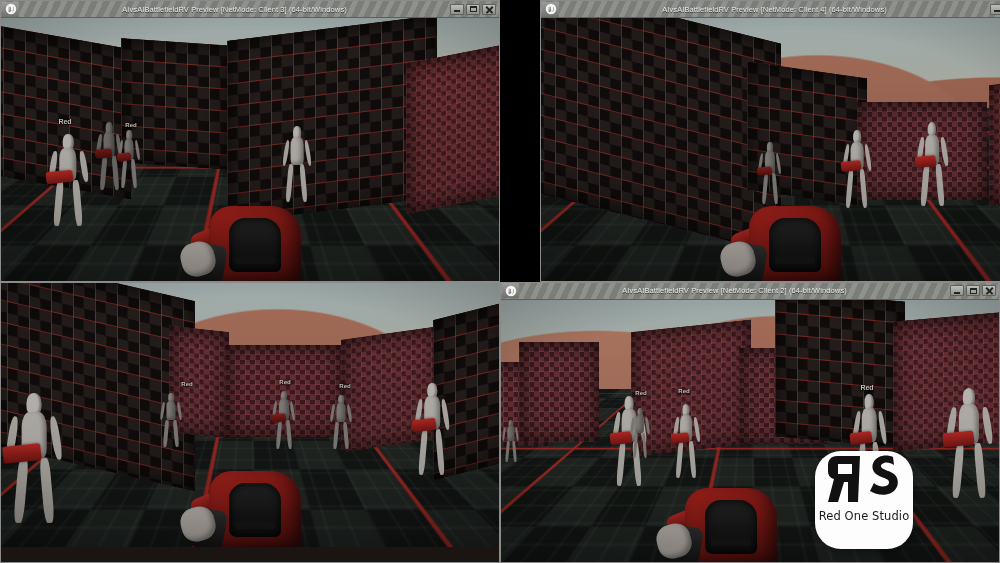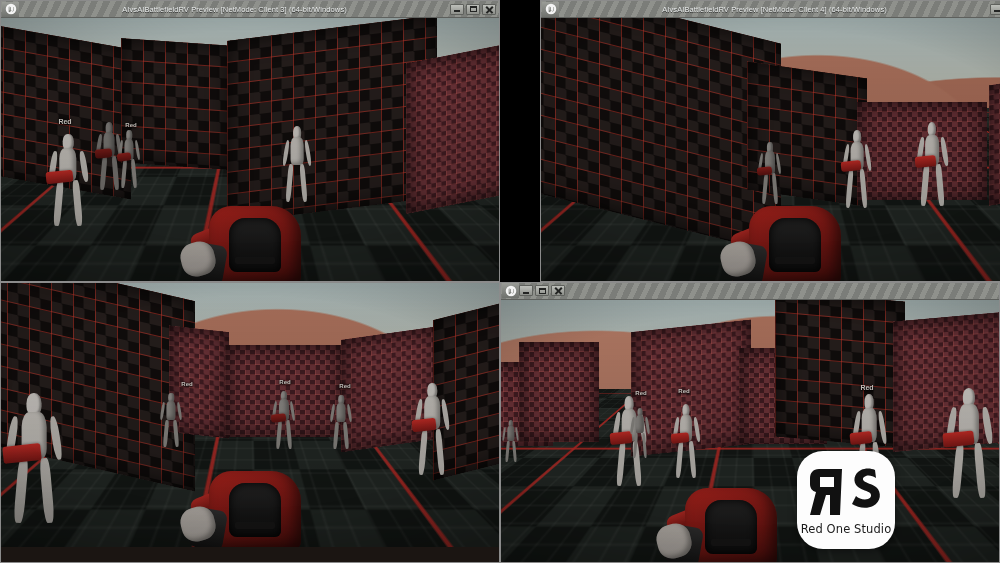--- a/index.html
+++ b/index.html
@@ -146,25 +146,25 @@
              box-shadow:inset -3px -3px 5px rgba(0,0,0,.35); }
 
   
   .tint { position:absolute; inset:0; pointer-events:none;
           background:linear-gradient(180deg, rgba(20,8,4,.16), rgba(10,4,2,.34));
           mix-blend-mode:multiply; }
   .vig  { position:absolute; inset:0; pointer-events:none;
           background:radial-gradient(120% 100% at 50% 45%, transparent 40%, rgba(0,0,0,.55) 100%); }
 
   
-  #watermark { position:absolute; right:30px; bottom:14px; width:98px; height:98px;
+  #watermark { position:absolute; right:12px; bottom:14px; width:98px; height:98px;
                background:#fdfdfd; border-radius:26px;
                box-shadow:0 2px 10px rgba(0,0,0,.45);
                display:flex; flex-direction:column; align-items:center;
-               justify-content:center; gap:2px; }
+               justify-content:flex-start; gap:2px; }
   #watermark .mono { display:flex; align-items:center; justify-content:center;
                      height:56px; }
   #watermark .mono svg { display:block; }
   #watermark .wm-text { font-size:11.5px; color:#1a1a1a; letter-spacing:.1px;
                         font-family:"DejaVu Sans", sans-serif; }
 </style>
 </head>
 <body>
 
 <div id="screen">
@@ -411,20 +411,21 @@
     </div>
   </div>
 
   <div class="win br">
     <div class="titlebar">
       <span class="tb-icon">
         <svg width="12" height="12" viewBox="0 0 24 24">
             <path d="M12 1.5A10.5 10.5 0 1 0 22.5 12 10.5 10.5 0 0 0 12 1.5Zm-4.4 6.2c.6-.9 1.7-1.1 1.7-1.1l-.5.8v6.4c0 .6.5.7.7.5V8.9l2.2-1.2v6.9s1.2-.6 1.9-.2c0 0-3.1 3.5-4.9 3.9-.9.2-1.4-.4-1.4-1.3V9.3c0-.7.1-1.2.3-1.6Zm9.2.4c1 .6 1.4 1.9 1.4 3.3 0 2.7-1.7 5.3-3.9 6.4l1.3-2.2c1-1.2 1.4-2.7 1.4-4.2 0-1.3-.4-2.4-1-3 0 0 .4-.4.8-.3Z" fill="#f4f4f4"></path>
           </svg>
       </span>
+      <span class="tb-title">AIvsAIBattlefieldRV Preview [NetMode: Client 2] (64-bit/Windows)</span>
       <span class="tb-btns">
         <span class="tb-btn min">
             <i></i>
           </span>
         <span class="tb-btn max">
             <i></i>
           </span>
         <span class="tb-btn cls">
             <i></i>
           </span>

